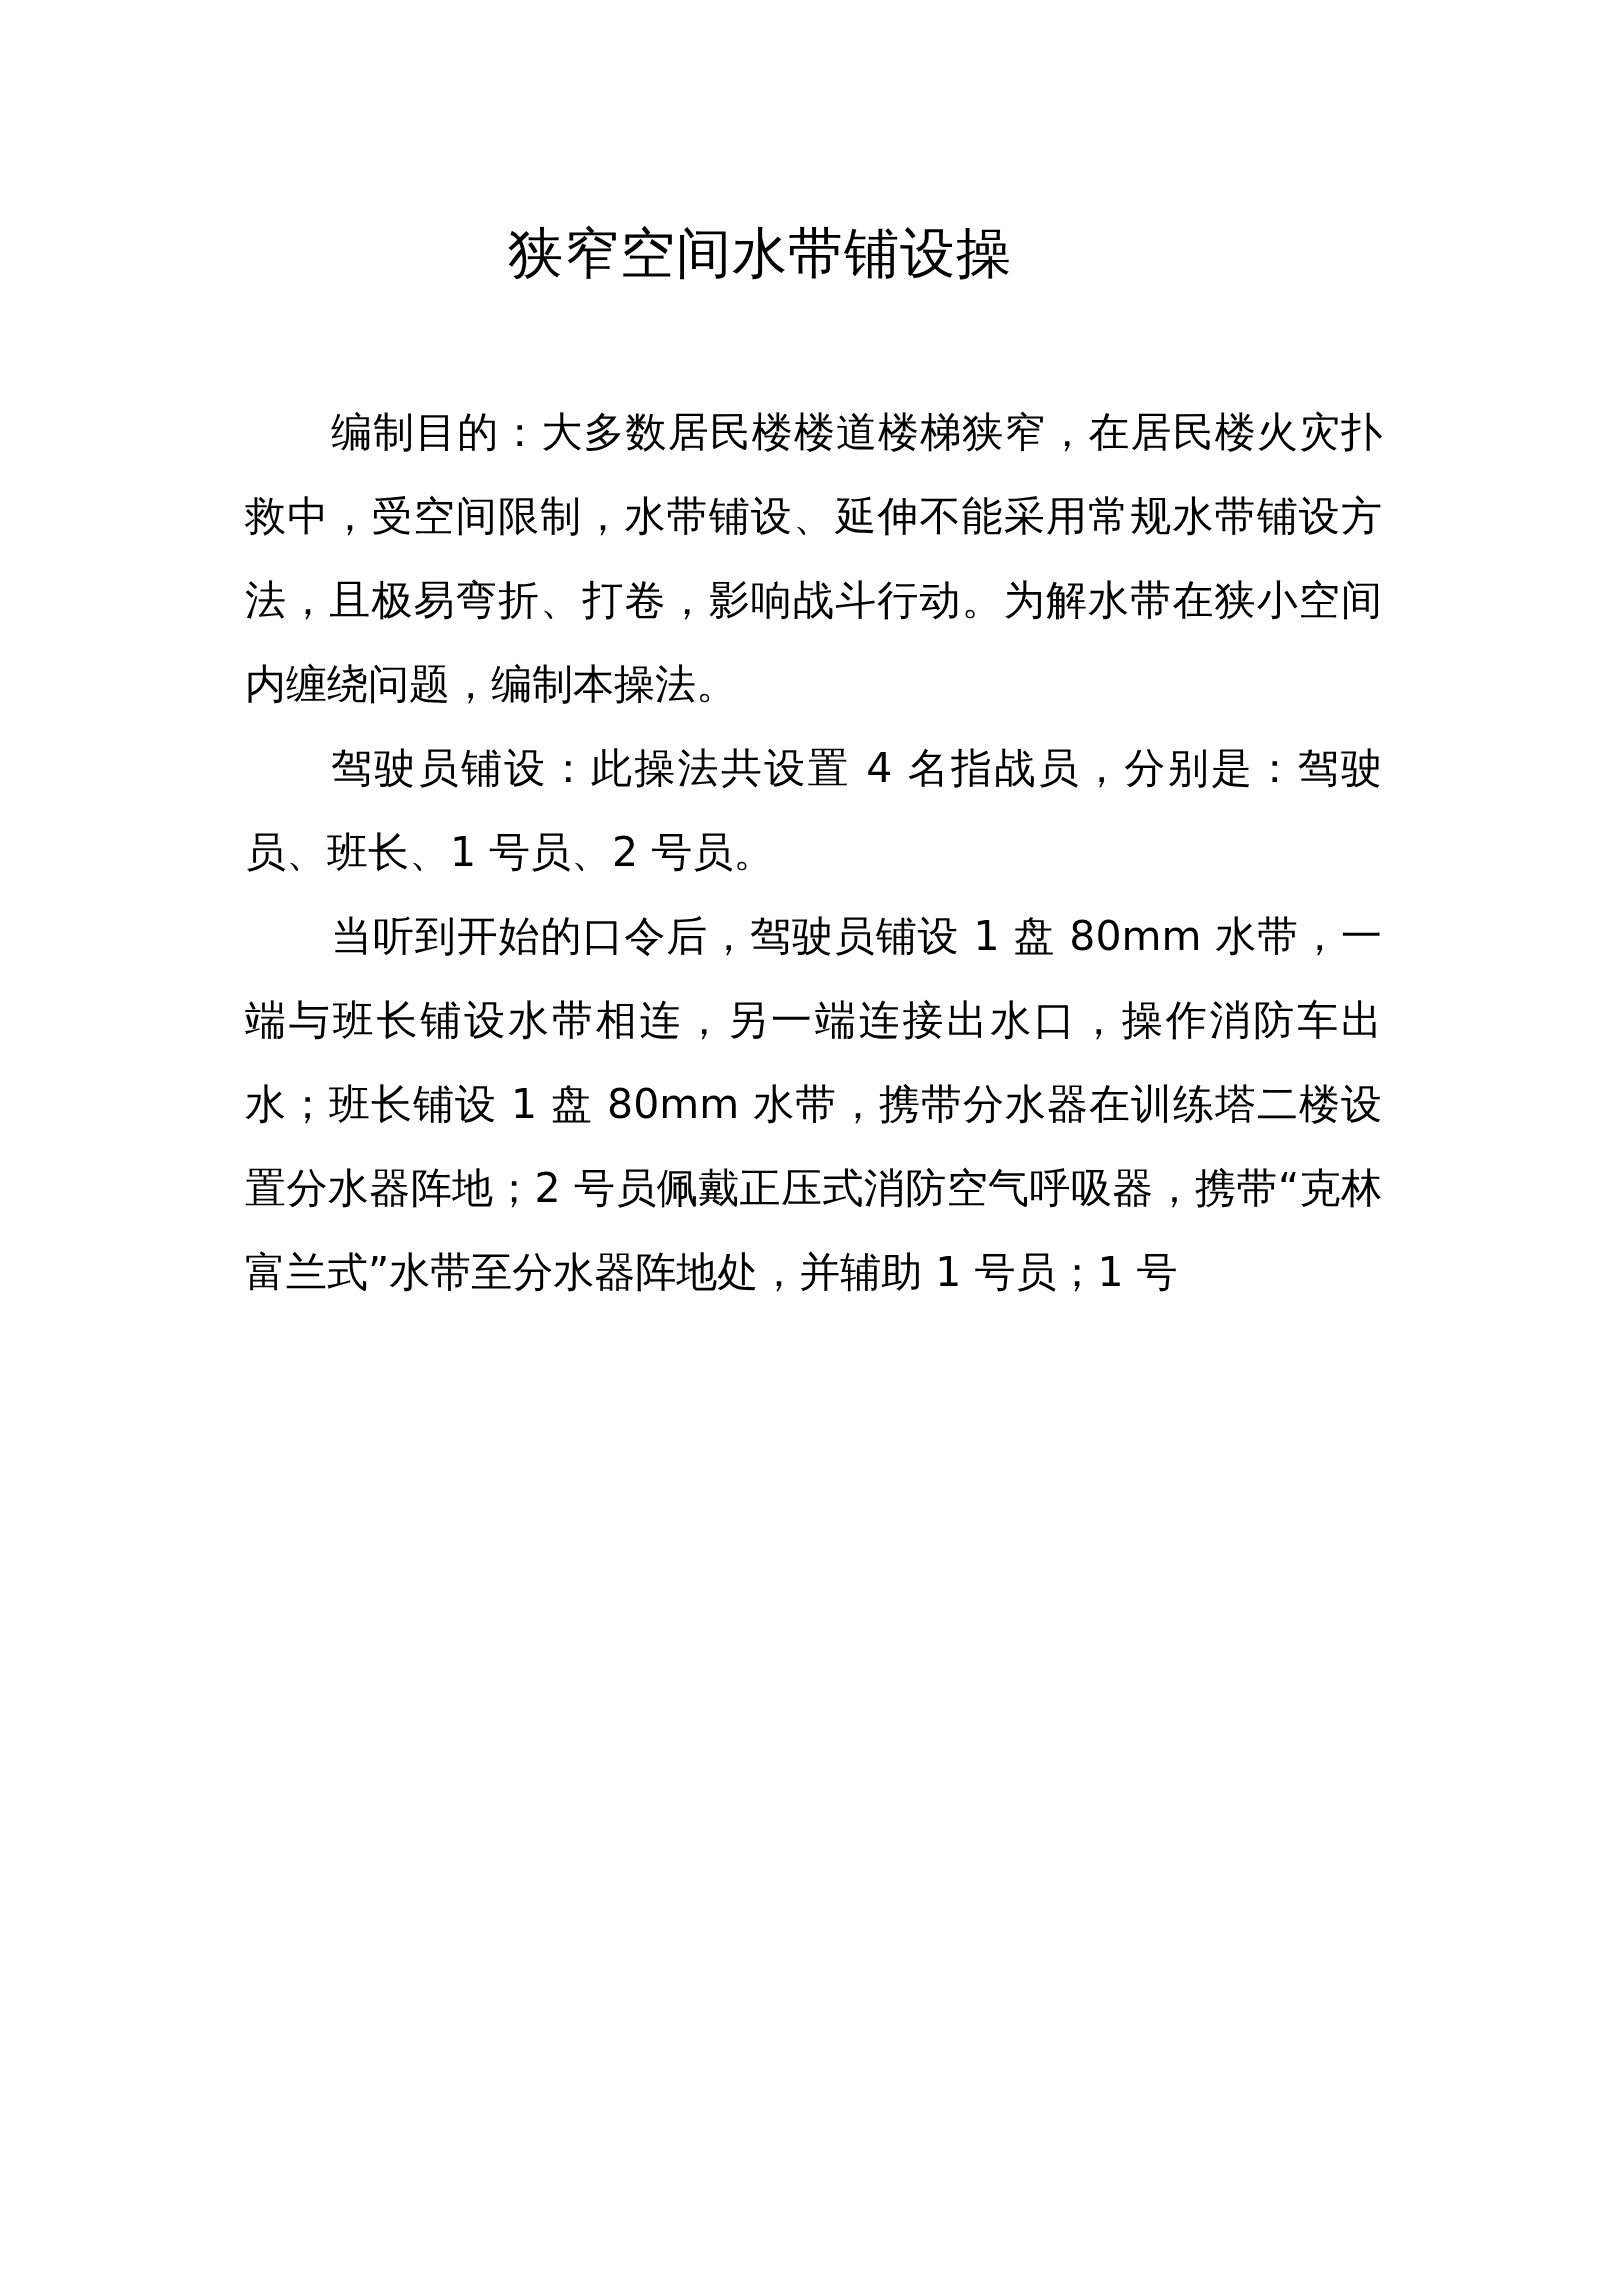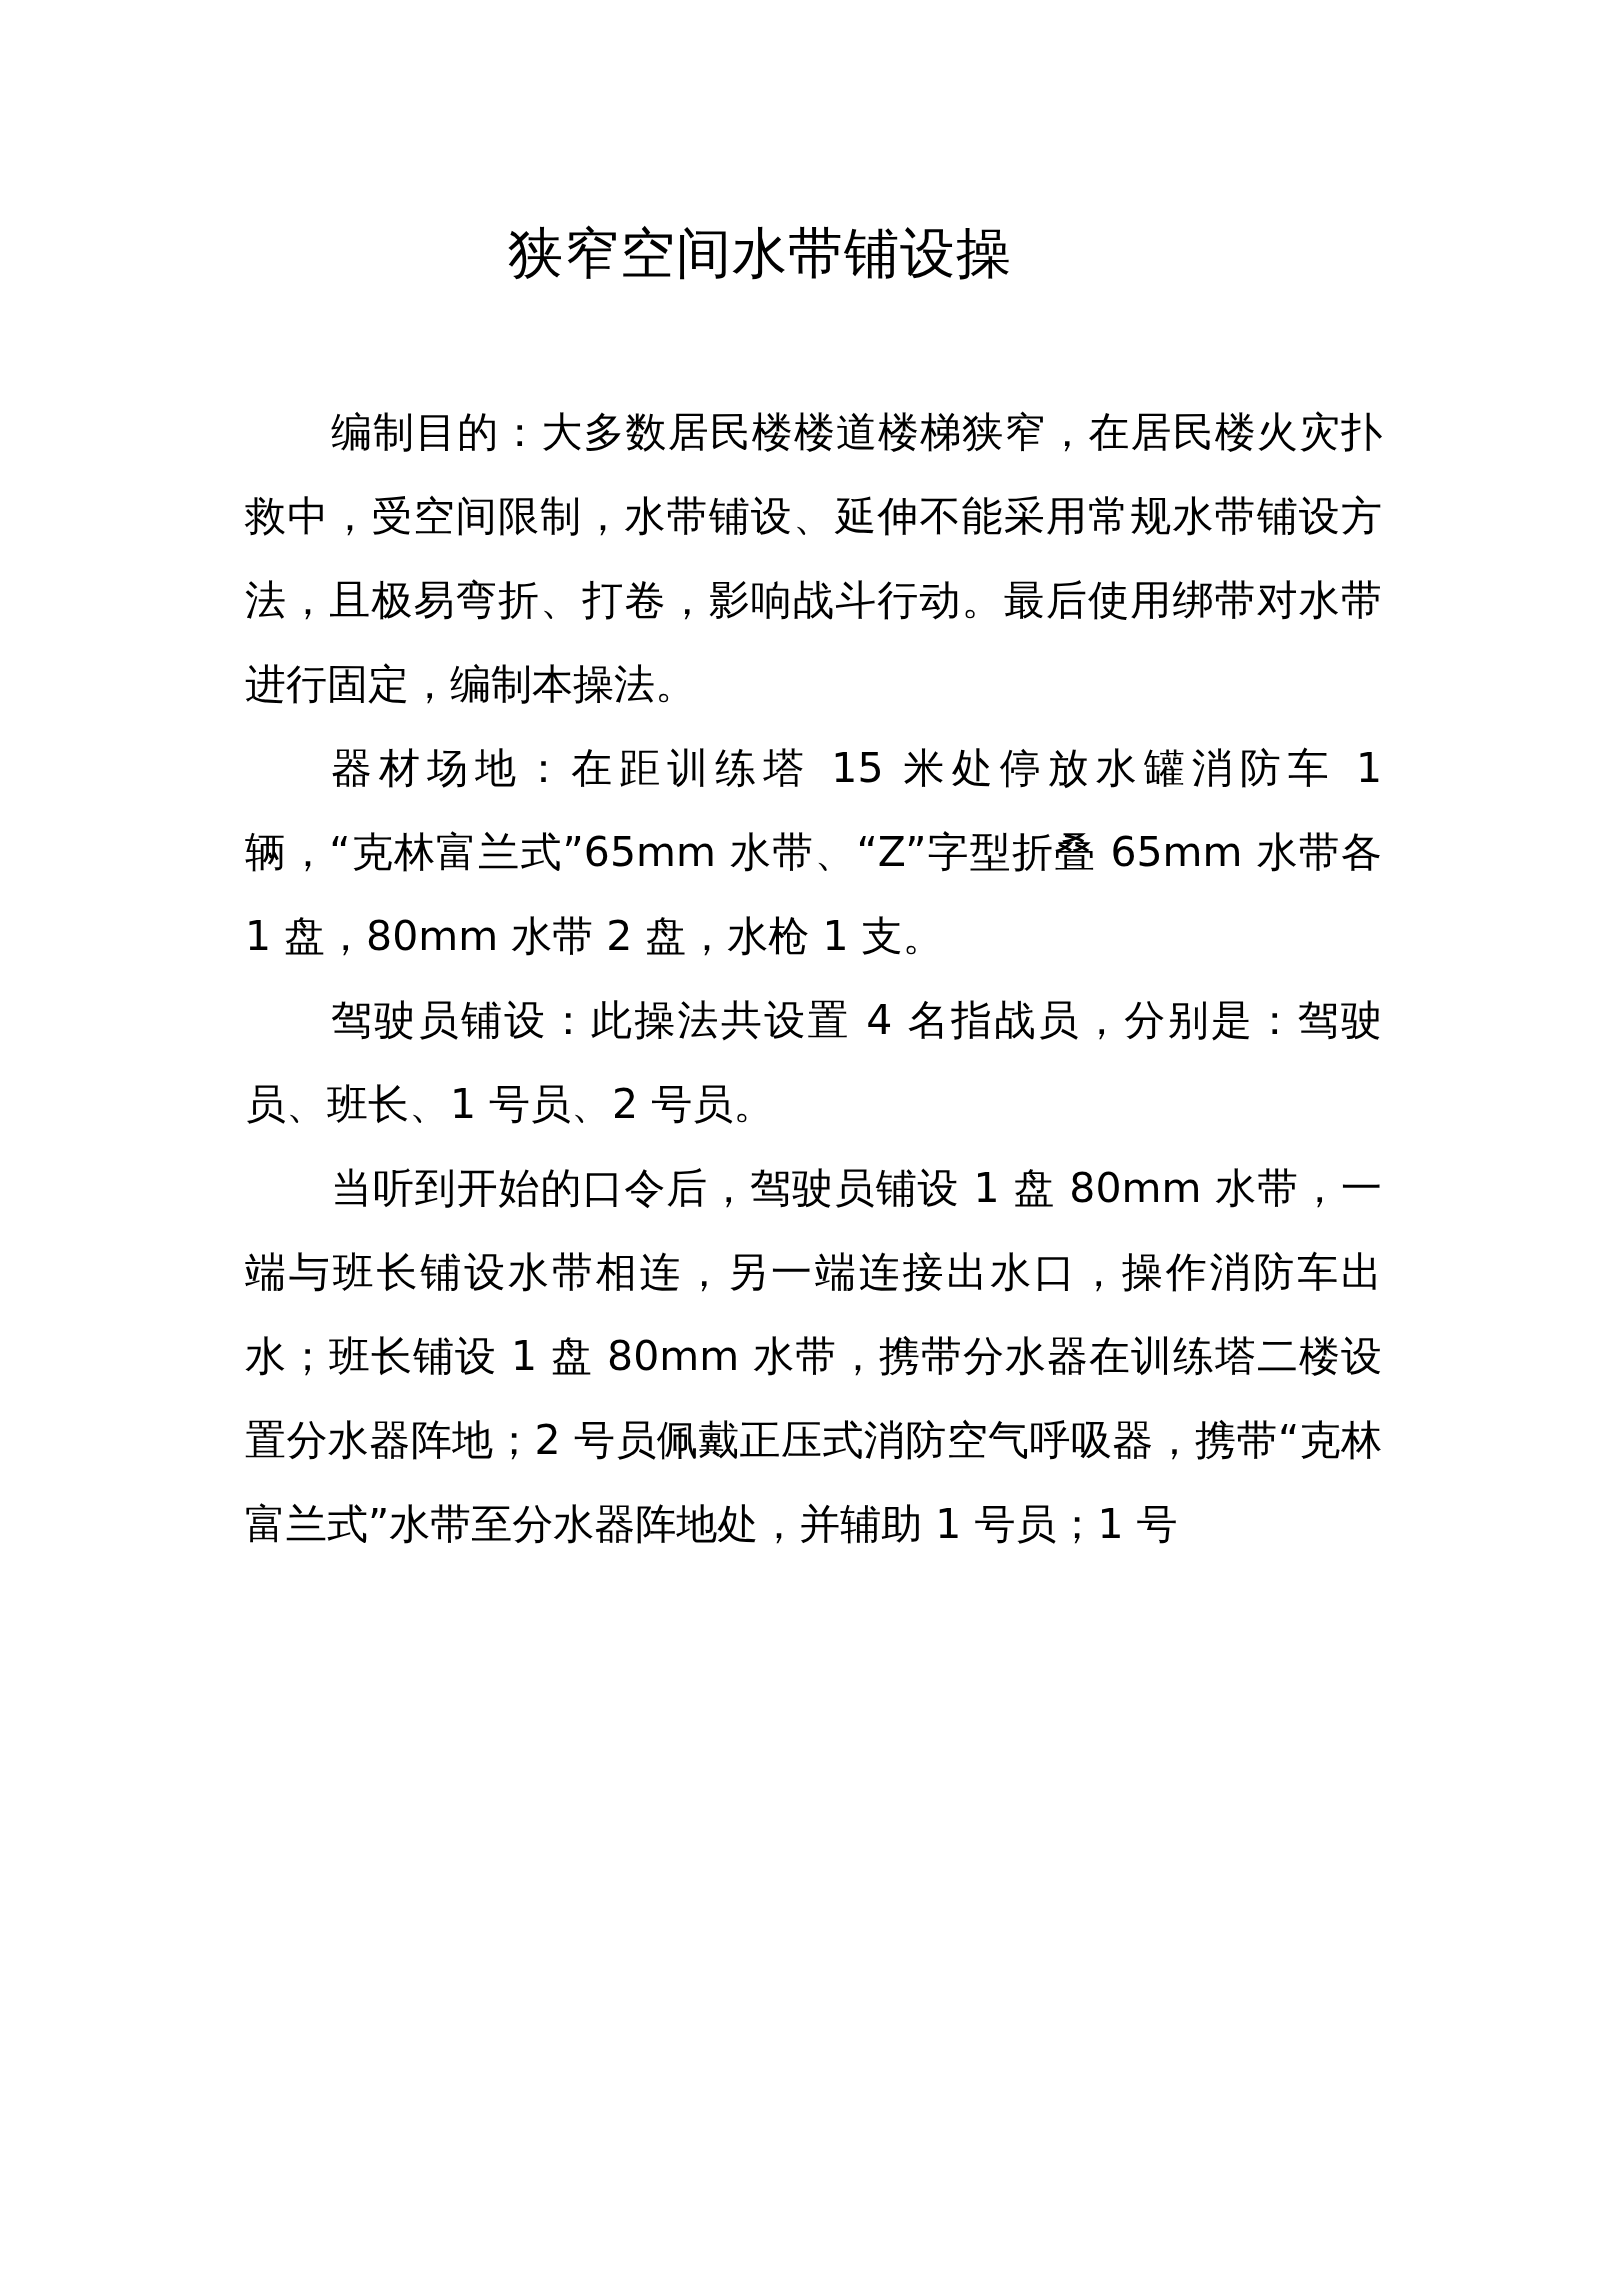--- a/index.html
+++ b/index.html
@@ -55,23 +55,22 @@
     font-weight: normal;
   }
 </style>
 </head>
 <body>
 
 <div class="page">
   <h1 class="title">狭窄空间水带铺设操</h1>
 
   <div class="body">
-    <p class="para"><span class="lead">编制目的：</span><span>大多数居民楼楼道楼梯狭窄，在居民楼火灾扑救中，受空间限制，水带铺设、延伸不能采用常规水带铺设方法，且极易弯折、打卷，影响战斗行动。最后使用绑带对水带进行固定，编制本操法。</span></p>
+    <p class="para"><span class="lead">编制目的：</span><span>大多数居民楼楼道楼梯狭窄，在居民楼火灾扑救中，受空间限制，水带铺设、延伸不能采用常规水带铺设方法，且极易弯折、打卷，影响战斗行动。为解水带在狭小空间内缠绕问题，编制本操法。</span></p>
 
-    <p class="para"><span class="lead">器材场地：</span><span>在距训练塔 15 米处停放水罐消防车 1 辆，“克林富兰式”65mm 水带、“Z”字型折叠 65mm 水带各 1 盘，80mm 水带 2 盘，水枪 1 支。</span></p>
 
 
 
     <p class="para"><span class="lead">驾驶员铺设：</span><span>此操法共设置 4 名指战员，分别是：驾驶员、班长、1 号员、2 号员。</span></p>
 
     <p class="para"><span class="lead"></span><span>当听到开始的口令后，驾驶员铺设 1 盘 80mm 水带，一端与班长铺设水带相连，另一端连接出水口，操作消防车出水；班长铺设 1 盘 80mm 水带，携带分水器在训练塔二楼设置分水器阵地；2 号员佩戴正压式消防空气呼吸器，携带“克林富兰式”水带至分水器阵地处，并辅助 1 号员；1 号</span></p>
   </div>
 </div>
 
 

